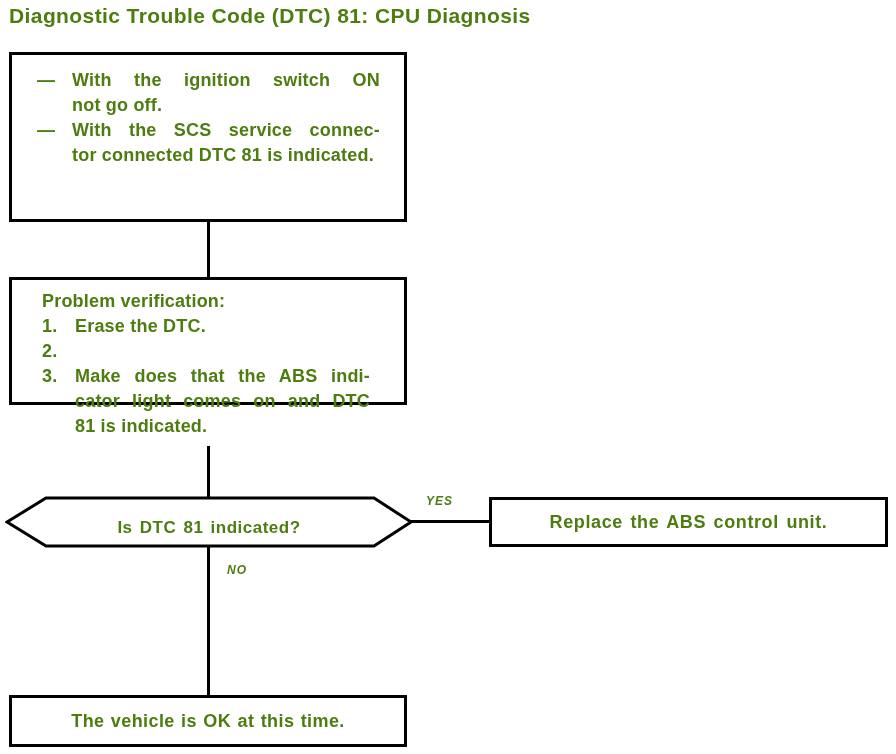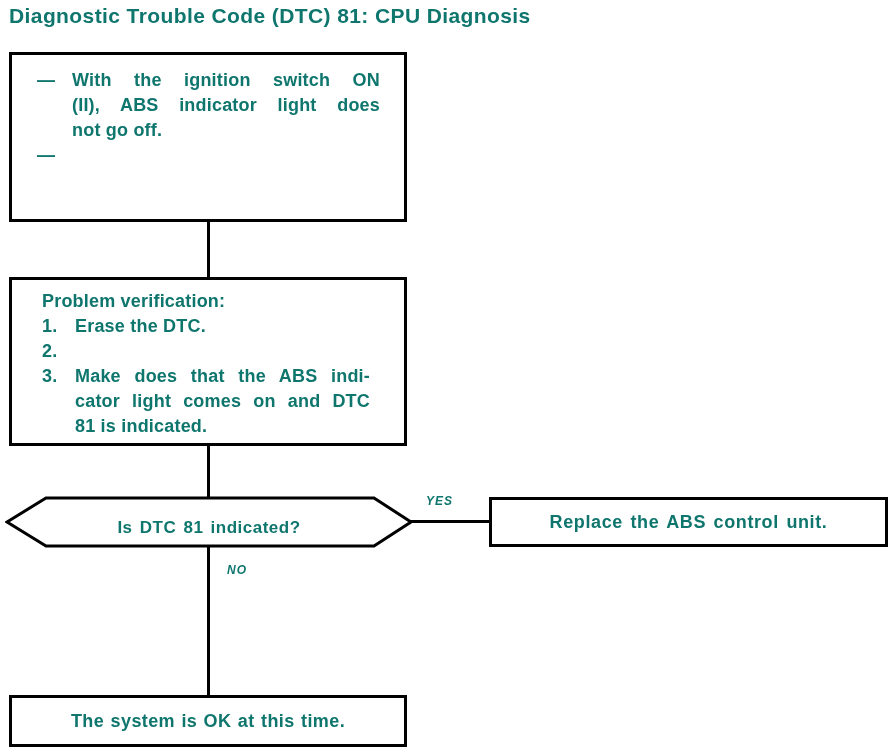--- a/index.html
+++ b/index.html
@@ -5,21 +5,21 @@
   html, body {
     margin: 0;
     padding: 0;
     background: #ffffff;
   }
   .canvas {
     position: relative;
     width: 896px;
     height: 754px;
     background: #ffffff;
-    color: #0f766e;
+    color: #4d7c0f;
     font-family: "Liberation Sans", "DejaVu Sans", sans-serif;
     font-weight: bold;
     overflow: hidden;
   }
   .title {
     position: absolute;
     left: 9px;
     top: 4px;
     margin: 0;
     font-size: 21px;
@@ -29,21 +29,21 @@
   .box {
     position: absolute;
     border: 3px solid #000;
     background: #fff;
     box-sizing: border-box;
     font-size: 18px;
     line-height: 25px;
     letter-spacing: 0.2px;
   }
   .box-symptom   { left: 9px;  top: 52px;  width: 398px; height: 170px; padding: 13px 20px 0 25px; }
-  .box-verify    { left: 9px;  top: 277px; width: 398px; height: 169px; padding: 9px 34px 0 30px; }
+  .box-verify    { left: 9px;  top: 277px; width: 398px; height: 128px; padding: 9px 34px 0 30px; }
   .box-yes       { left: 489px; top: 497px; width: 399px; height: 50px;
                    display: flex; align-items: center; justify-content: center;
                    letter-spacing: 0.6px; word-spacing: 2px; }
   .box-ok        { left: 9px;  top: 695px; width: 398px; height: 52px;
                    display: flex; align-items: center; justify-content: center;
                    letter-spacing: 0.4px; word-spacing: 1px; }
   .bullet-row { display: flex; }
   .bullet-row .dash { width: 35px; flex: 0 0 35px; }
   .bullet-text { width: 308px; }
   .j { text-align: justify; text-align-last: justify; }
@@ -67,26 +67,29 @@
 
 <div class="canvas">
 
   <h1 class="title">Diagnostic Trouble Code (DTC) 81: CPU Diagnosis</h1>
 
   <div class="box box-symptom">
     <div class="bullet-row">
       <span class="dash">—</span>
       <div class="bullet-text">
         <div class="j">With the ignition switch ON</div>
-        <div class="j">(II), ABS indicator light does</div>
         <div>not go off.</div>
       </div>
     </div>
     <div class="bullet-row">
       <span class="dash">—</span>
+      <div class="bullet-text">
+        <div class="j">With the SCS service connec-</div>
+        <div>tor connected DTC 81 is indicated.</div>
+      </div>
     </div>
   </div>
 
   <div class="vline" style="left:207px; top:222px; width:3px; height:55px;"></div>
 
   <div class="box box-verify">
     <div>Problem verification:</div>
     <div class="step-row">
       <span class="num">1.</span>
       <div class="step-text">
@@ -117,16 +120,16 @@
 
   <div class="branch-label label-yes">YES</div>
   <div class="hline" style="left:411px; top:520px; width:78px; height:3px;"></div>
   <div class="box box-yes">
     <span>Replace the ABS control unit.</span>
   </div>
 
   <div class="branch-label label-no">NO</div>
   <div class="vline" style="left:207px; top:546px; width:3px; height:149px;"></div>
   <div class="box box-ok">
-    <span>The system is OK at this time.</span>
+    <span>The vehicle is OK at this time.</span>
   </div>
 
 </div>
 
 </body></html>

